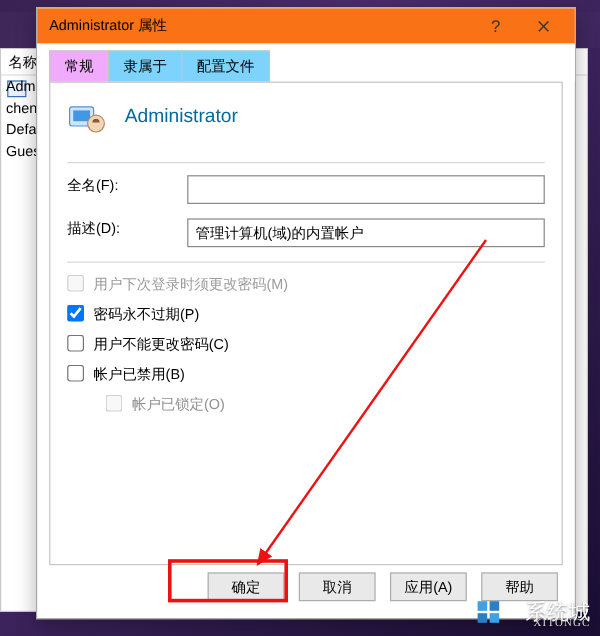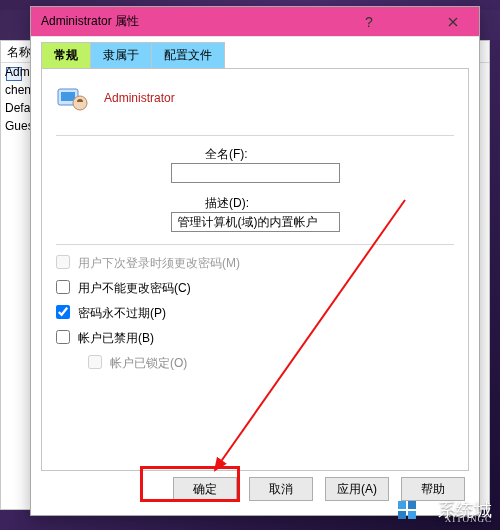--- a/index.html
+++ b/index.html
@@ -40,50 +40,49 @@
   background: #fff;
   border: 1px solid #aaa;
   box-shadow: 0 4px 16px rgba(0,0,0,0.3);
   display: flex;
   flex-direction: column;
 }
 .titlebar {
   height: 30px;
   display:flex; align-items:center;
   padding: 0 6px 0 10px;
-  background:#ec4899;
+  background:#f97316;
   border-bottom:1px solid #e5e5e5;
-  gap:44px;
 }
 .titlebar .title { flex:1; color:#000; font-size:12px; }
 .titlebar .help-btn, .titlebar .close-btn {
   width:40px; height:28px; display:flex; align-items:center; justify-content:center;
   color:#333; font-size:14px; cursor:pointer;
 }
 .titlebar .close-btn svg { width:10px; height:10px; }
 .tabs {
   display:flex; align-items:flex-end; padding: 4px 10px 0 10px;
   background:#fff;
 }
 .tab {
   padding:4px 12px; border:1px solid #c5c5c5; border-bottom:none;
   background:#7dd3fc; margin-right:-1px; cursor:pointer; color:#000;
 }
-.tab.active { background:#bef264; position:relative; top:1px; border-bottom:1px solid #fff;font-weight:bold; }
+.tab.active { background:#f0abfc; position:relative; top:1px; border-bottom:1px solid #fff; }
 .tab-body {
   flex:1; border:1px solid #c5c5c5; margin:0 10px 6px 10px;
   padding:12px 14px; position:relative;
 }
 .user-row { display:flex; align-items:center; margin-bottom:20px; gap:14px; }
 .user-icon { width:34px; height:34px; }
-.user-name { color:#b91c1c; font-size:12px; }
-.field-row { display:flex; align-items:center; margin-bottom:12px;flex-direction:column; }
+.user-name { color:#0369a1; font-size:16px; }
+.field-row { display:flex; margin-bottom:12px; }
 .field-row label { width:100px; color:#000; }
 .field-row input[type="text"] {
-  flex:1; height:38px; border:1px solid #888; background:#fff;
+  flex:1; height:24px; border:1px solid #888; background:#fff;
   padding:2px 6px; font:inherit; color:#000;
 }
 .divider { height:1px; background:#d8d8d8; margin:6px 0 10px 0; }
 .cb-row { display:flex; align-items:flex-start; margin:8px 0; color:#000; gap:8px; }
 .cb-row input[type="checkbox"] { width:14px; height:14px; margin:0; }
 .cb-row.disabled { color:#9b9b9b; }
 .cb-row.disabled-2 { color:#8f8f8f;padding-left:32px; }
 .buttons {
   display:flex; gap:12px; justify-content:flex-end;
   padding: 0 14px 14px 0;
@@ -171,26 +170,26 @@
       <input type="text" value="管理计算机(域)的内置帐户" style="">
     </div>
 
     <div class="divider"></div>
 
     <div class="cb-row disabled">
       <input type="checkbox" disabled="" style="">
       <span>用户下次登录时须更改密码(M)</span>
     </div>
     <div class="cb-row">
+      <input type="checkbox" checked="" style="">
+      <span>密码永不过期(P)</span>
+    </div>
+    <div class="cb-row">
       <input type="checkbox" style="">
       <span>用户不能更改密码(C)</span>
-    </div>
-    <div class="cb-row">
-      <input type="checkbox" checked="" style="">
-      <span>密码永不过期(P)</span>
     </div>
     <div class="cb-row">
       <input type="checkbox" style="">
       <span>帐户已禁用(B)</span>
     </div>
     <div class="cb-row disabled-2">
       <input type="checkbox" disabled="" style="">
       <span>帐户已锁定(O)</span>
     </div>
   </div>

